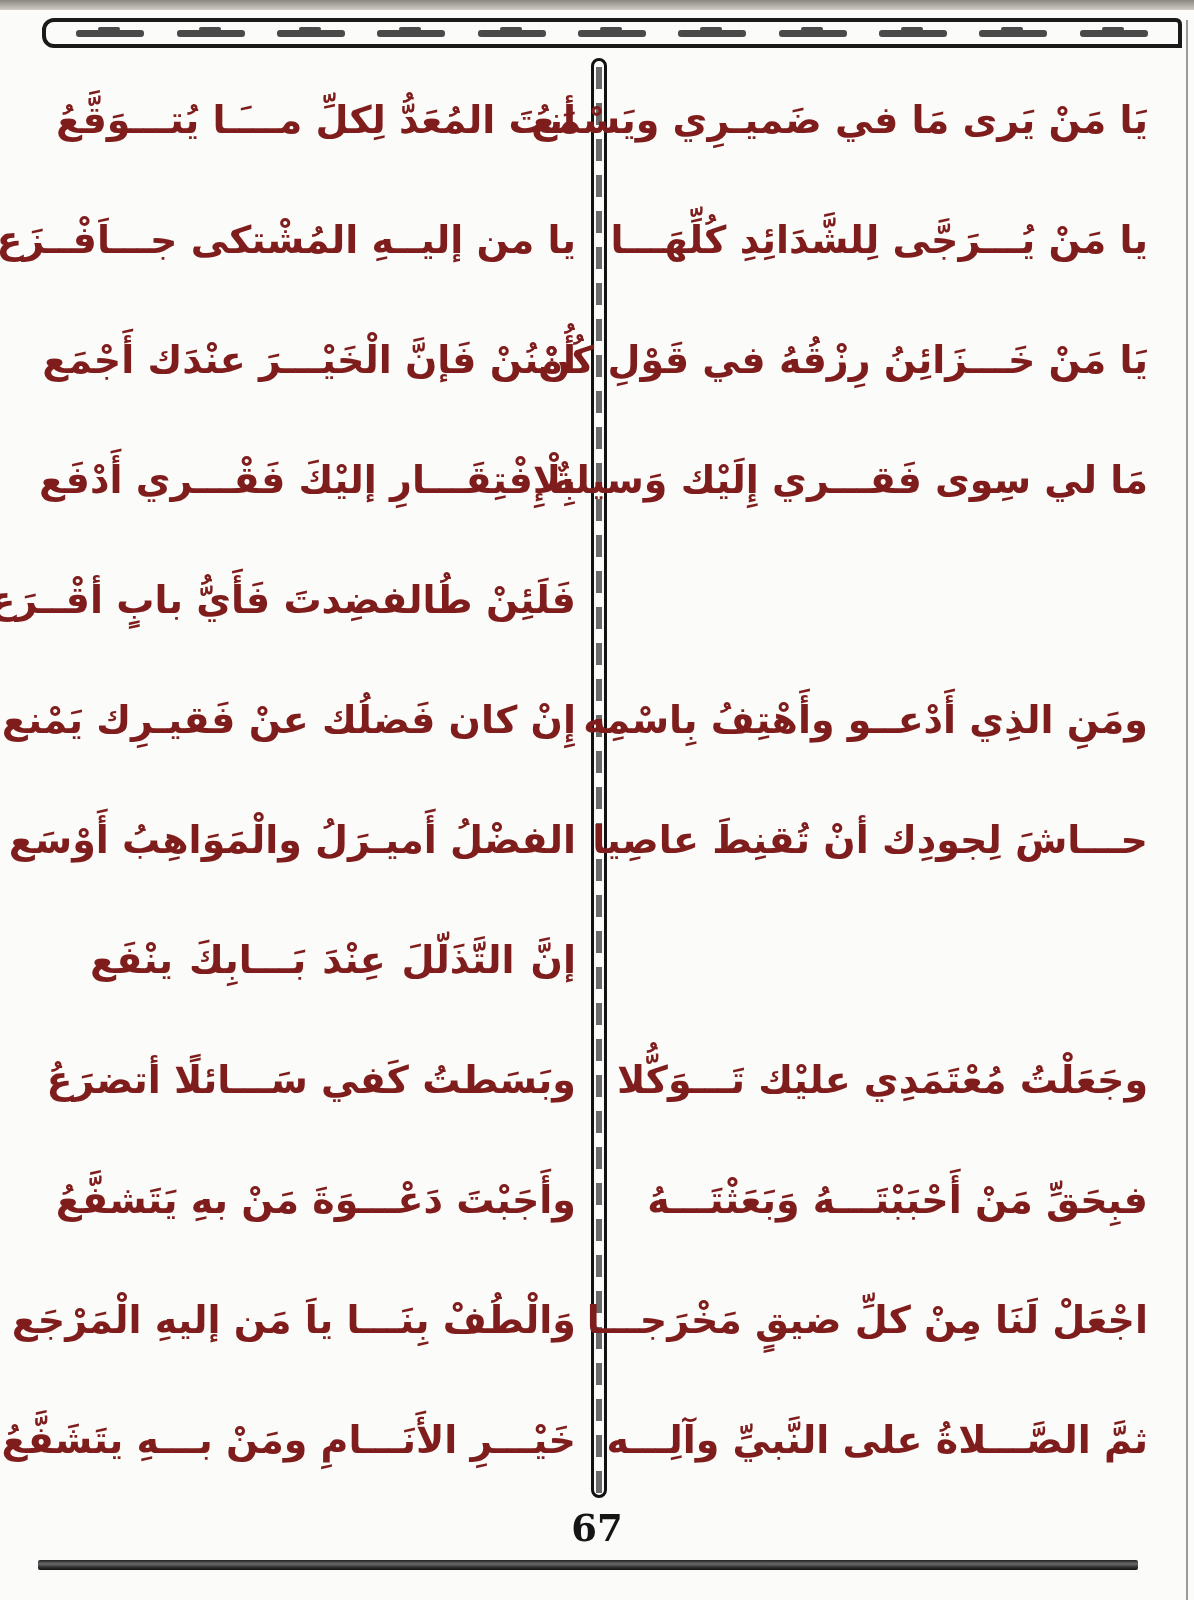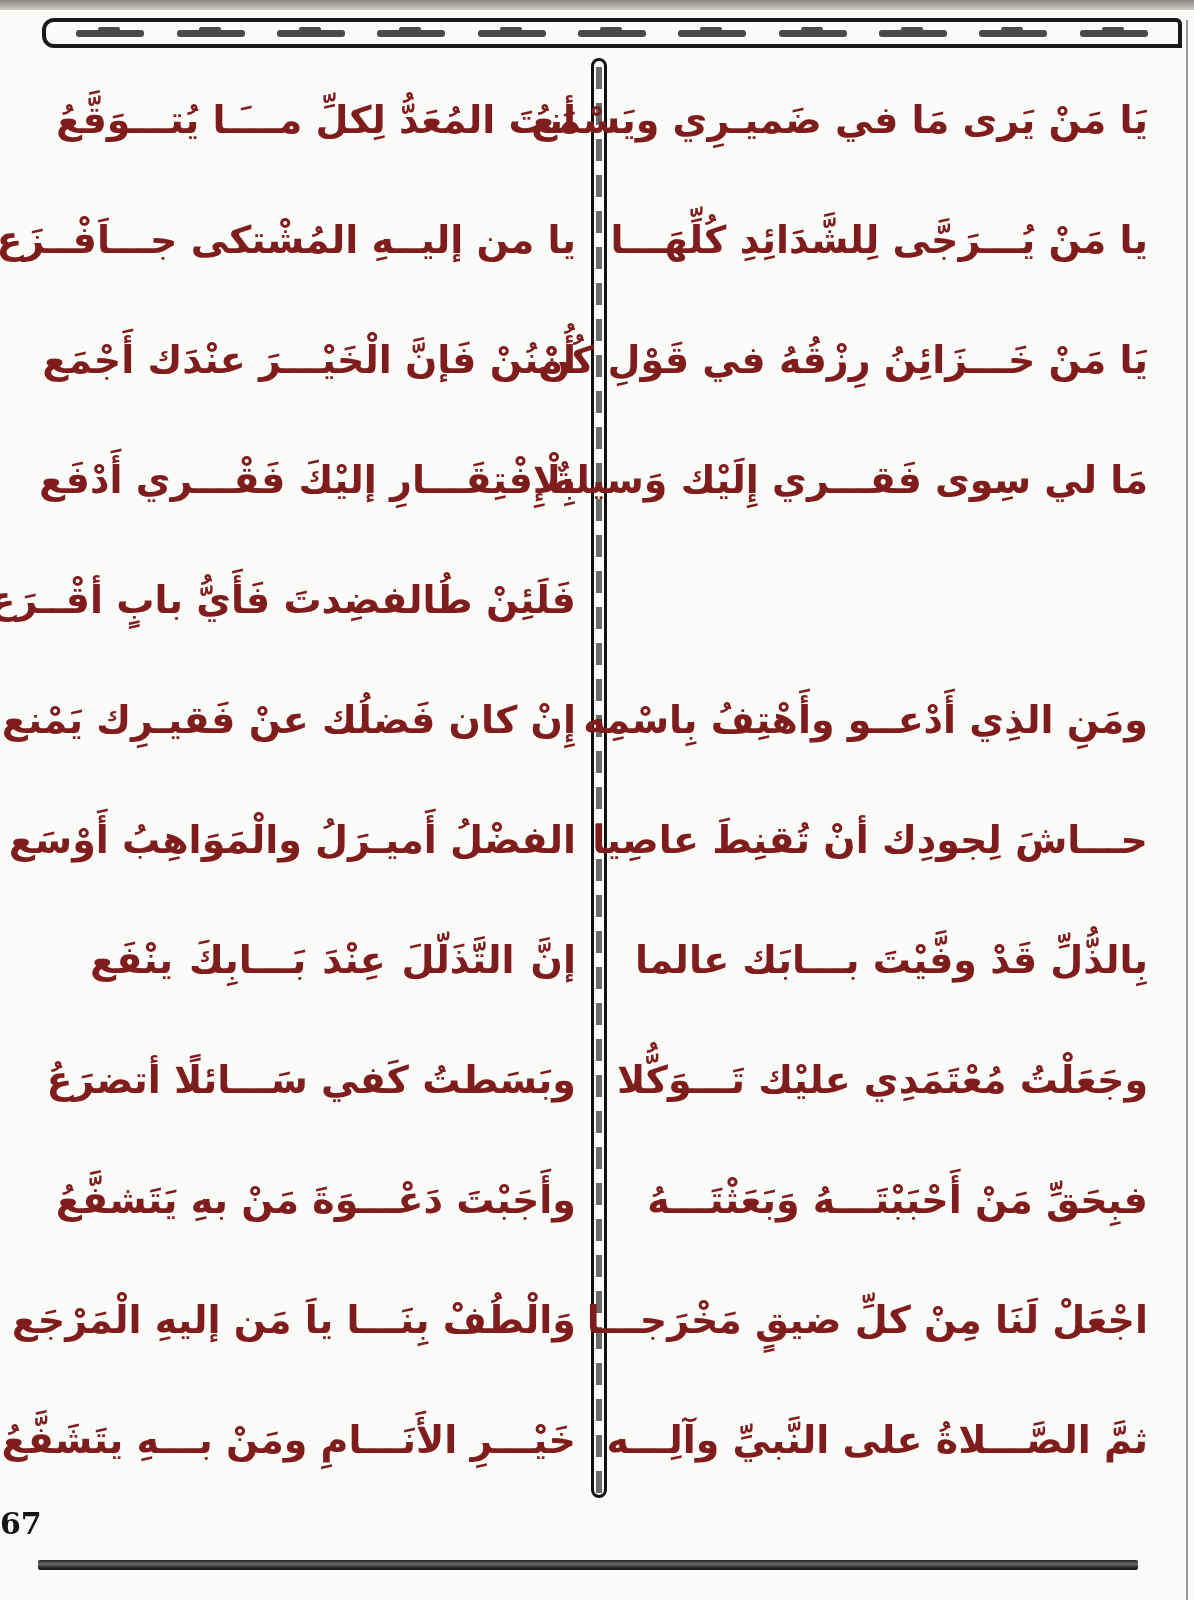--- a/index.html
+++ b/index.html
@@ -105,24 +105,24 @@
       width: 500px;
     }
     .ajuz {
       right: 572px;
       width: 486px;
     }
     .page-number {
       position: absolute;
       left: 0; right: 0;
       top: 1506px;
-      text-align: left;
+      text-align: center;
       font-family: "DejaVu Serif", serif;
       font-weight: bold;
-      font-size: 30px;
+      font-size: 37px;
       color: #151515;
     }
     .bottom-rule {
       position: absolute;
       left: 38px; top: 1560px;
       width: 1100px; height: 10px;
       background: linear-gradient(#222, #6a6a6a 40%, #333 70%, #111);
       border-radius: 2px;
     }
   </style>
@@ -170,21 +170,20 @@
   </div>
   <div class="verse" style="top:600px">
     <span class="hemistich sadr">ومَنِ الذِي أَدْعــو وأَهْتِفُ بِاسْمِه</span>
     <span class="hemistich ajuz">إِنْ كان فَضلُك عنْ فَقيـرِك يَمْنع</span>
   </div>
   <div class="verse" style="top:720px">
     <span class="hemistich sadr">حـــاشَ لِجودِك أنْ تُقنِطَ عاصِيا</span>
     <span class="hemistich ajuz">الفضْلُ أَميـرَلُ والْمَوَاهِبُ أَوْسَع</span>
   </div>
   <div class="verse" style="top:840px">
-    <span class="hemistich sadr">بِالذُّلِّ قَدْ وفَّيْتَ بـــابَك عالما</span>
     <span class="hemistich ajuz">إنَّ التَّذَلّلَ عِنْدَ بَـــابِكَ ينْفَع</span>
   </div>
   <div class="verse" style="top:960px">
     <span class="hemistich sadr">وجَعَلْتُ مُعْتَمَدِي عليْك تَـــوَكُّلا</span>
     <span class="hemistich ajuz">وبَسَطتُ كَفي سَـــائلًا أتضرَعُ</span>
   </div>
   <div class="verse" style="top:1080px">
     <span class="hemistich sadr">فبِحَقِّ مَنْ أَحْبَبْتَـــهُ وَبَعَثْتَـــهُ</span>
     <span class="hemistich ajuz">وأَجَبْتَ دَعْـــوَةَ مَنْ بهِ يَتَشفَّعُ</span>
   </div>

